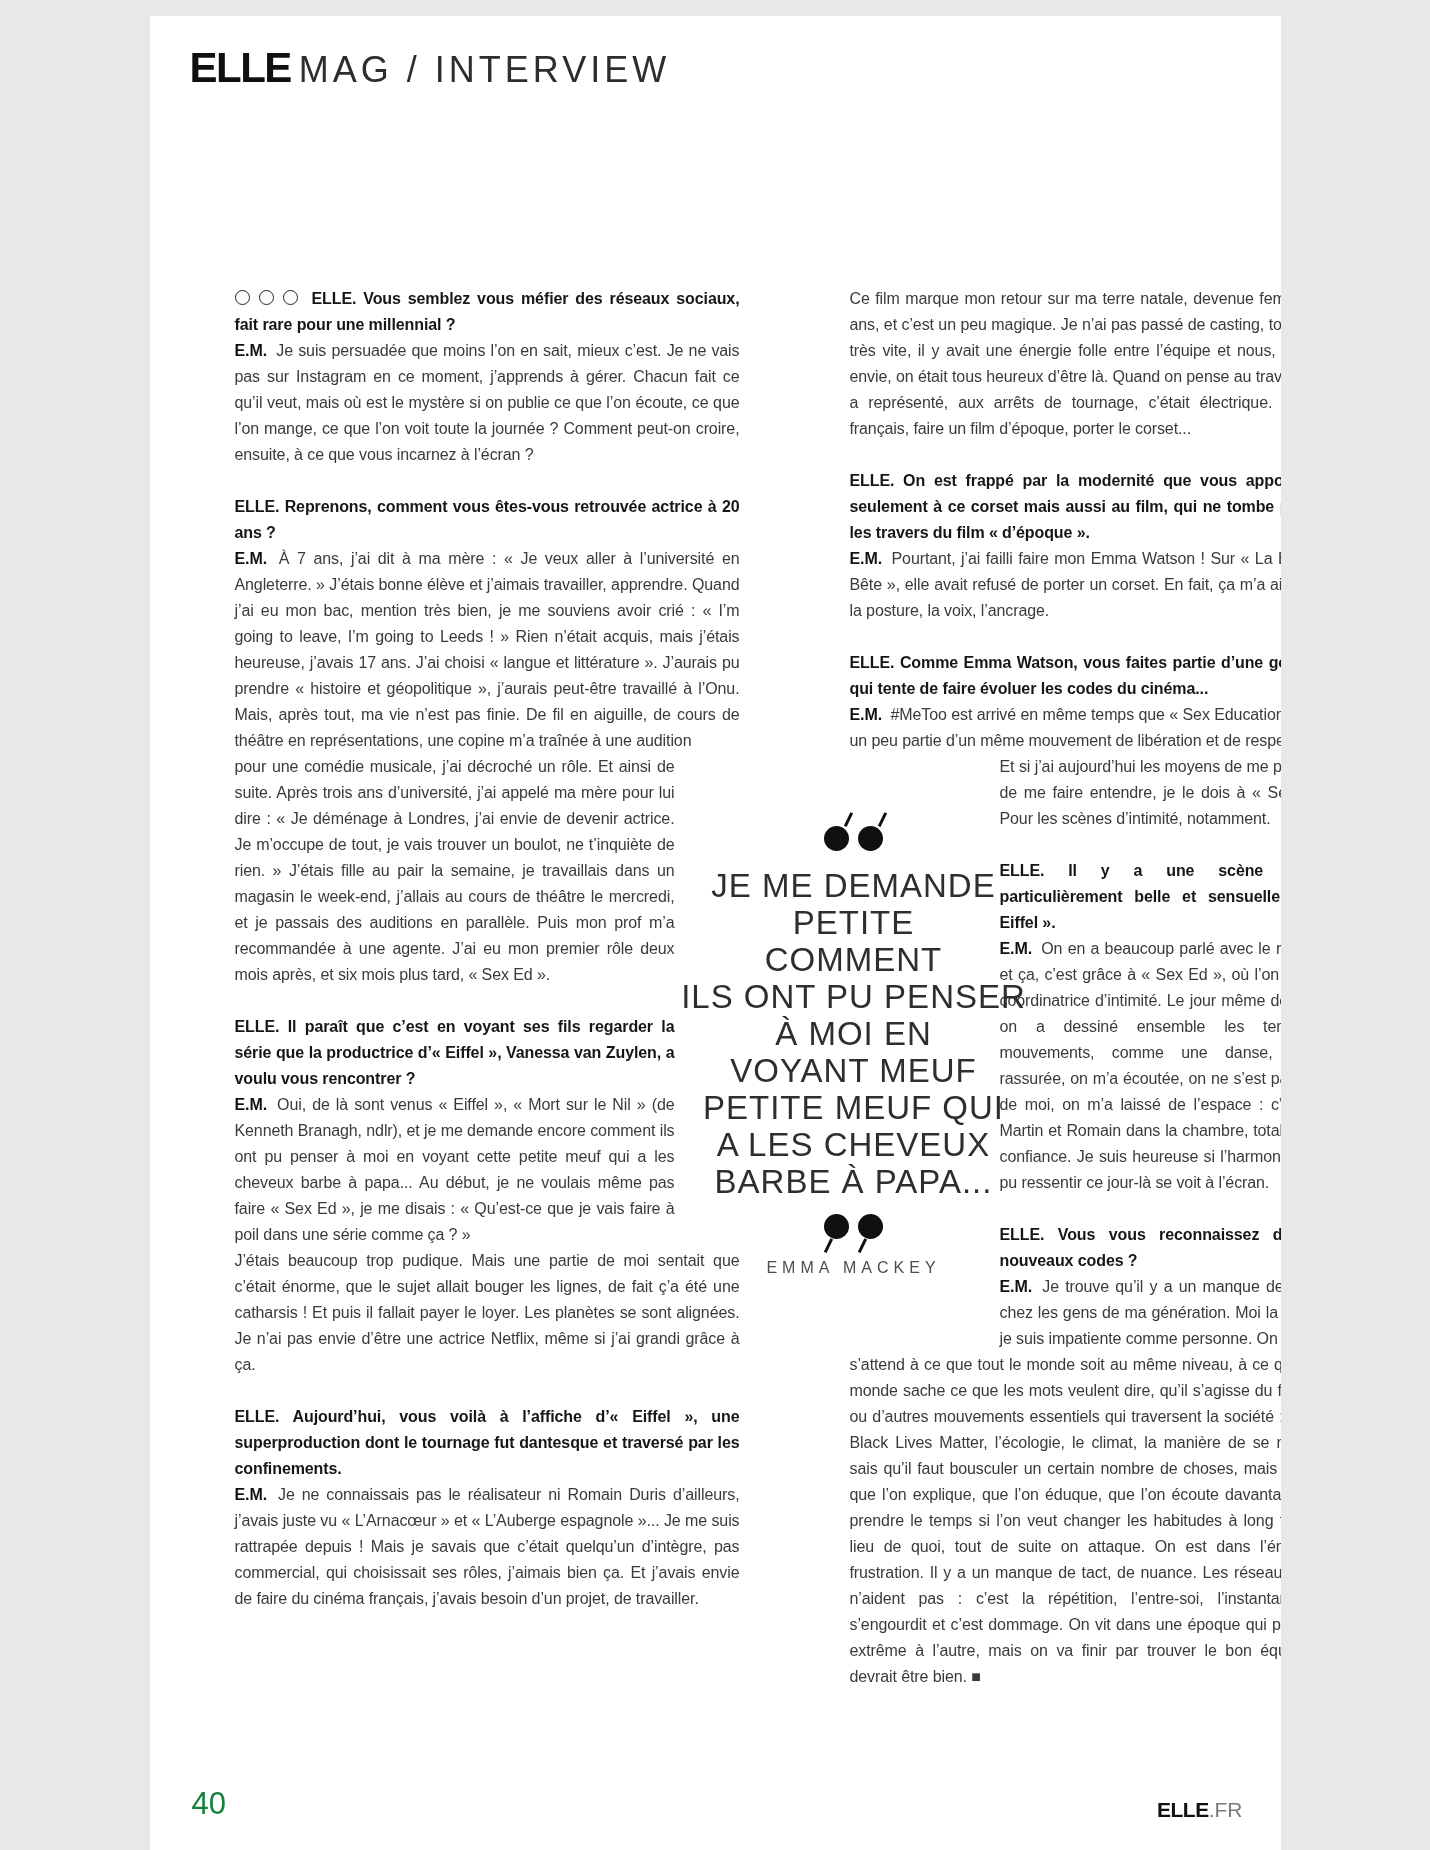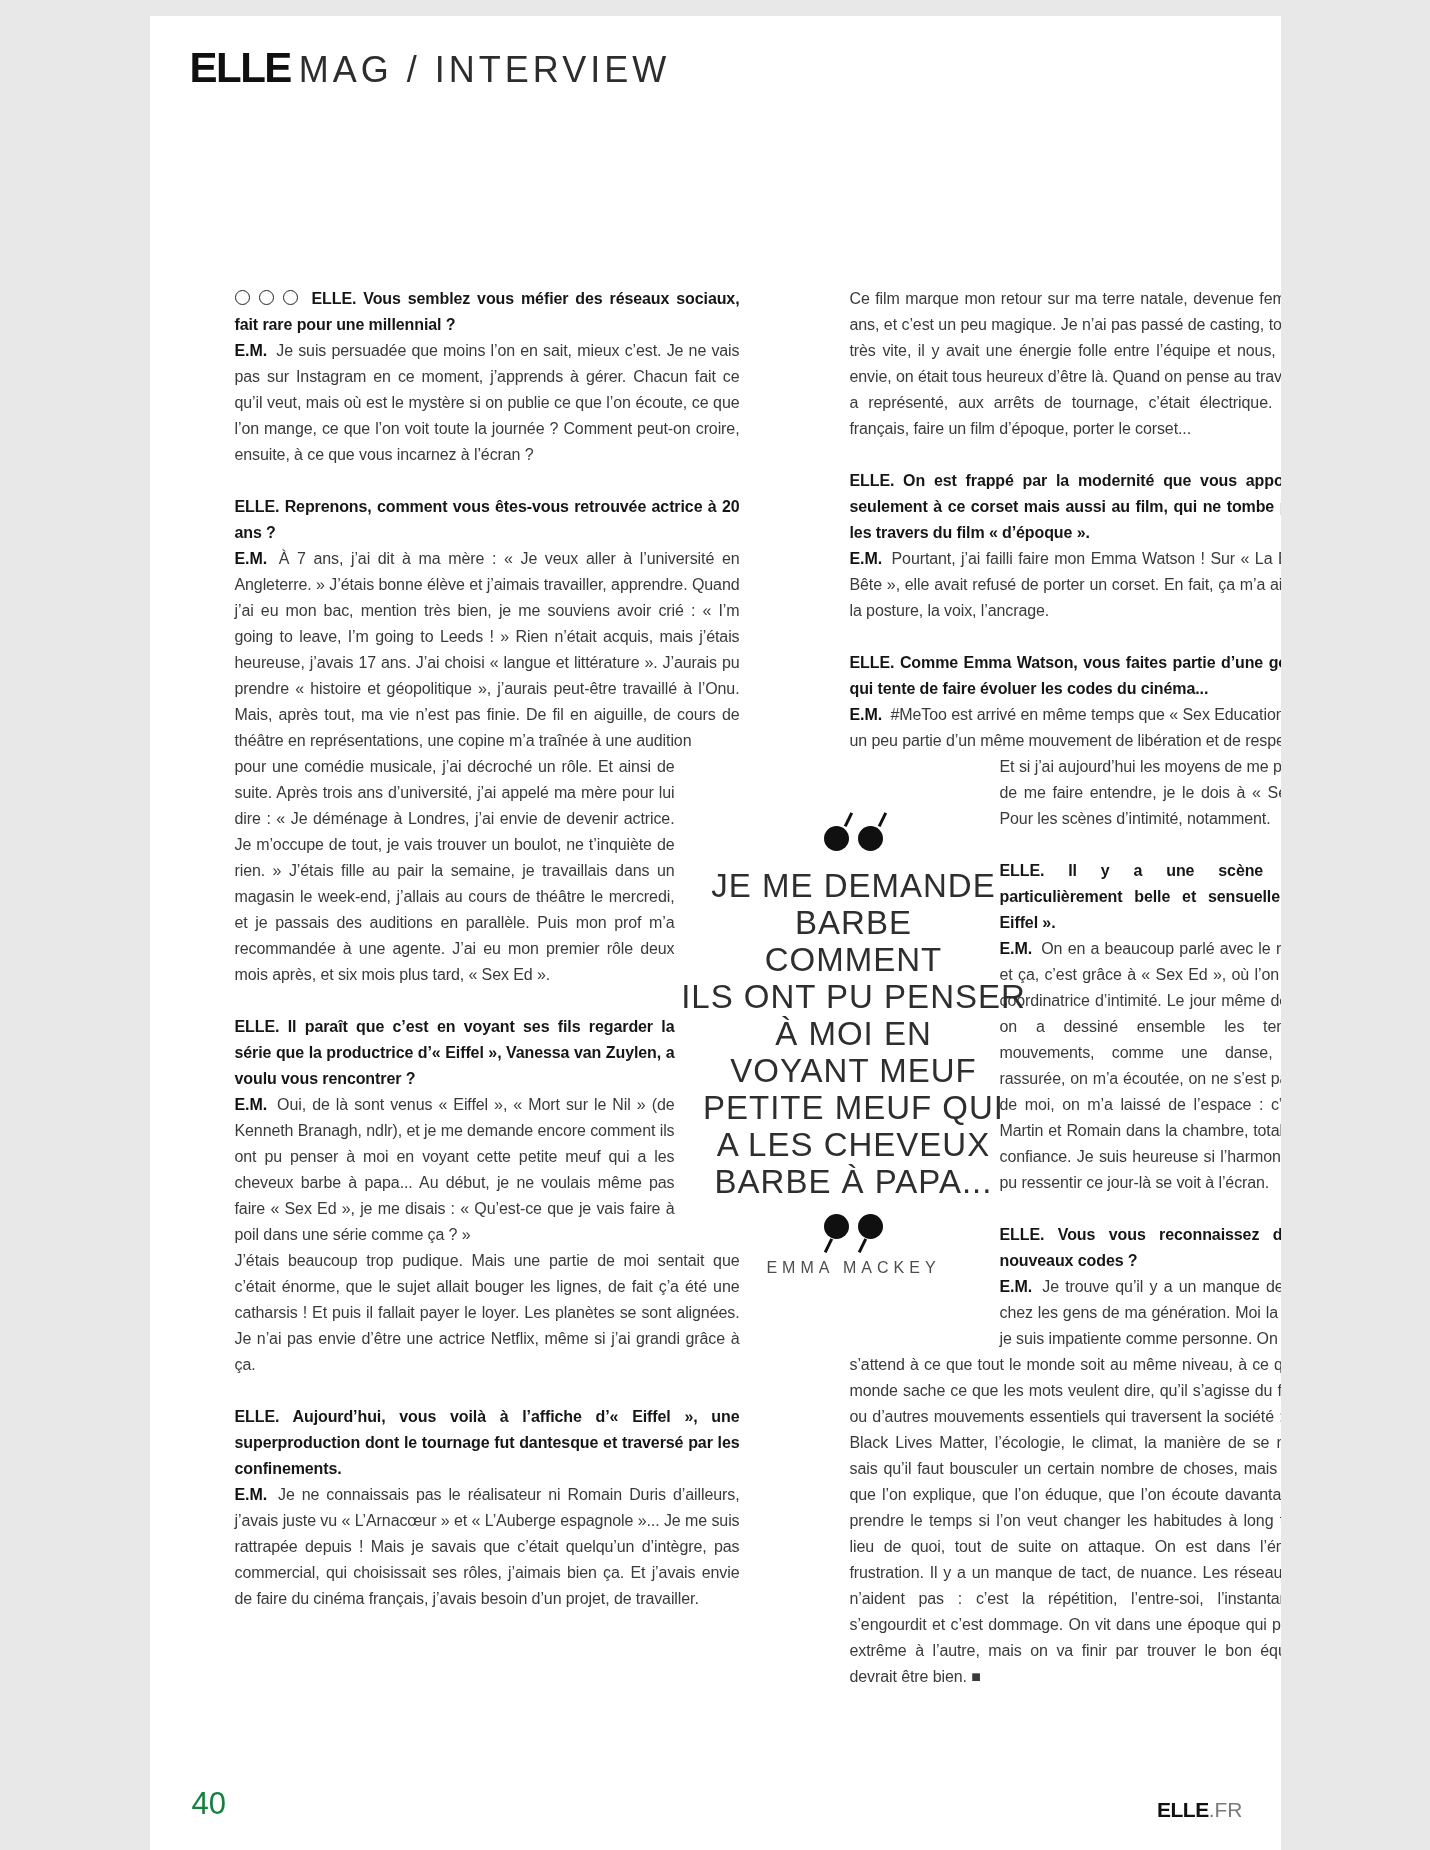--- a/index.html
+++ b/index.html
@@ -126,21 +126,21 @@
       </div>
   </div>
 
   <div class="pull-quote">
     <div class="qmarks open">
       <span class="ball"></span>
         <span class="ball"></span>
     </div>
     <div>
         <div class="quote-line">JE ME DEMANDE</div>
-        <div class="quote-line">BARBE</div>
+        <div class="quote-line">PETITE</div>
         <div class="quote-line">COMMENT</div>
         <div class="quote-line">ILS ONT PU PENSER</div>
         <div class="quote-line">À MOI EN</div>
         <div class="quote-line">VOYANT MEUF</div>
         <div class="quote-line">PETITE MEUF QUI</div>
         <div class="quote-line">A LES CHEVEUX</div>
         <div class="quote-line">BARBE À PAPA...</div>
       </div>
     <div class="qmarks close">
       <span class="ball"></span>

